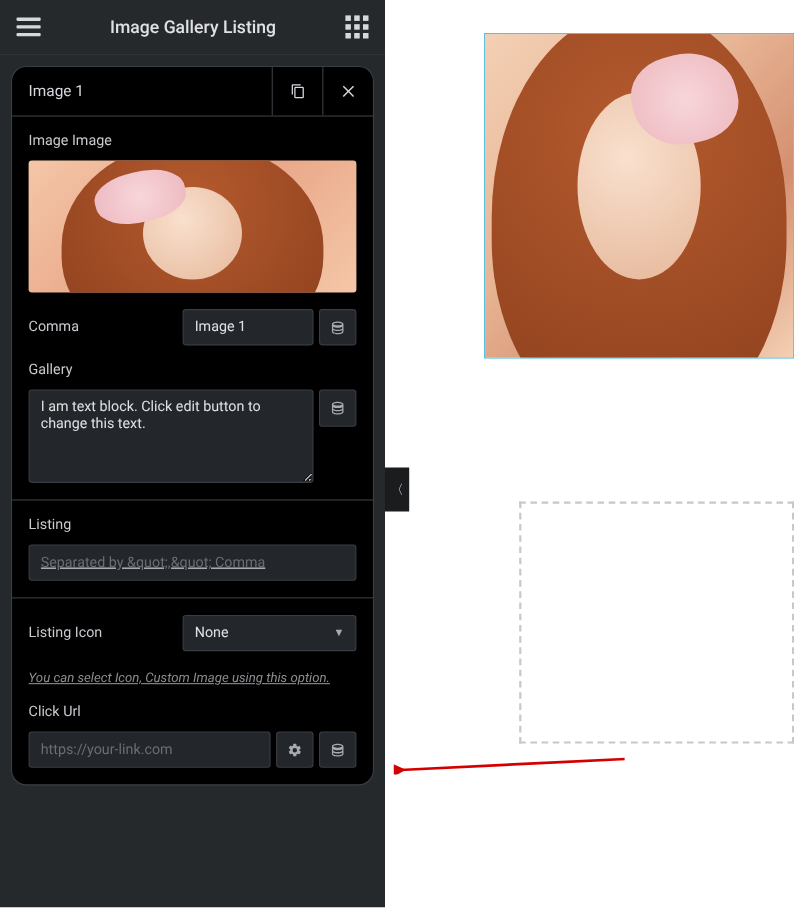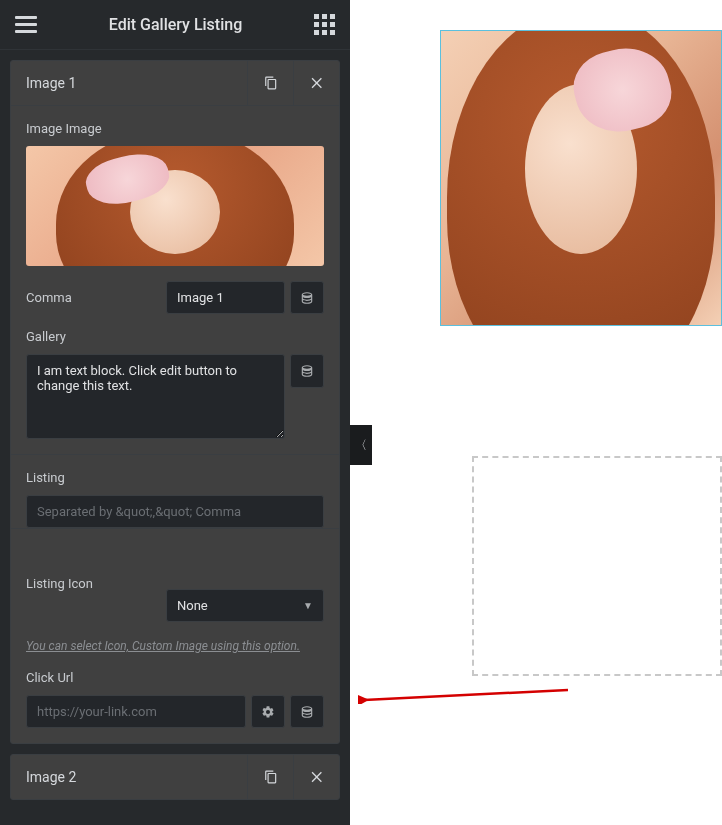--- a/index.html
+++ b/index.html
@@ -58,23 +58,23 @@
   .panel-body {
     flex: 1;
     overflow-y: auto;
     padding: 10px;
   }
   .panel-body::-webkit-scrollbar { width: 6px; }
   .panel-body::-webkit-scrollbar-track { background: #2f3337; }
   .panel-body::-webkit-scrollbar-thumb { background: #4a4e53; border-radius: 3px; }
   .section {
     border: 1px solid #3a3e42;
-    border-radius: 3px;
+    border-radius: 14px;
     margin-bottom: 10px;
-    background: #404040;
+    background: #000000;
   }
   .section-head {
     display: flex;
     align-items: center;
     border-bottom: 1px solid #3a3e42;
   }
   .section-head-title {
     flex: 1;
     padding: 12px 15px;
     font-size: 14px;
@@ -148,21 +148,20 @@
     align-items: center;
     justify-content: center;
     cursor: pointer;
     color: #a8abae;
   }
   .select-box {
     display: flex;
     justify-content: space-between;
     align-items: center;
     cursor: pointer;
-    margin-top: 45px;
   }
   .select-box .caret {
     font-size: 10px;
     color: #a8abae;
   }
   .help-text {
     font-style: italic;
     font-size: 12px;
     color: #8b8e92;
     margin: 8px 0 15px;
@@ -238,21 +237,21 @@
 <body>
 
 <div class="sidebar">
 
   <div class="header">
     <div class="hamburger">
       <div></div>
         <div></div>
         <div></div>
     </div>
-    <div class="header-title">Edit Gallery Listing</div>
+    <div class="header-title">Image Gallery Listing</div>
     <div class="apps-icon">
       <span></span>
         <span></span>
         <span></span>
       <span></span>
         <span></span>
         <span></span>
       <span></span>
         <span></span>
         <span></span>
@@ -303,21 +302,21 @@
           <div class="icon-btn" style="height:34px;align-self:flex-start">
             <svg class="ico" viewBox="0 0 24 24">
                 <path d="M12 2C7 2 3 3.79 3 6v12c0 2.21 4 4 9 4s9-1.79 9-4V6c0-2.21-4-4-9-4zm0 2c4.42 0 7 1.34 7 2s-2.58 2-7 2-7-1.34-7-2 2.58-2 7-2zm7 14c0 .66-2.58 2-7 2s-7-1.34-7-2v-2.47C6.67 16.44 9.33 17 12 17s5.33-.56 7-1.47V18zm0-5c0 .66-2.58 2-7 2s-7-1.34-7-2v-2.47C6.67 11.44 9.33 12 12 12s5.33-.56 7-1.47V13z"></path>
               </svg>
           </div>
         </div>
 
         <div style="border-top:1px solid #3a3e42;margin:0 -15px 15px"></div>
 
         <span class="field-label">Listing</span>
-        <input type="text" style="" placeholder="Separated by &amp;quot;,&amp;quot; Comma">
+        <input type="text" style="margin-bottom: 15px; text-decoration: underline;" placeholder="Separated by &amp;quot;,&amp;quot; Comma">
 
         <div style="border-top:1px solid #3a3e42;margin:0 -15px 15px"></div>
 
         <div class="row">
           <div class="row-label">Listing Icon</div>
           <div class="control-wrap">
             <div class="select-box">
               <span>None</span>
               <span class="caret">▼</span>
             </div>
@@ -336,35 +335,20 @@
           <div class="icon-btn">
             <svg class="ico" viewBox="0 0 24 24">
                 <path d="M12 2C7 2 3 3.79 3 6v12c0 2.21 4 4 9 4s9-1.79 9-4V6c0-2.21-4-4-9-4zm0 2c4.42 0 7 1.34 7 2s-2.58 2-7 2-7-1.34-7-2 2.58-2 7-2zm7 14c0 .66-2.58 2-7 2s-7-1.34-7-2v-2.47C6.67 16.44 9.33 17 12 17s5.33-.56 7-1.47V18zm0-5c0 .66-2.58 2-7 2s-7-1.34-7-2v-2.47C6.67 11.44 9.33 12 12 12s5.33-.56 7-1.47V13z"></path>
               </svg>
           </div>
         </div>
 
       </div>
     </div>
 
-    <div class="section">
-      <div class="section-head" style="border-bottom:none">
-        <div class="section-head-title">Image 2</div>
-        <div class="head-btn">
-          <svg class="ico" viewBox="0 0 24 24">
-              <path d="M16 1H4a2 2 0 0 0-2 2v14h2V3h12V1zm3 4H8a2 2 0 0 0-2 2v14a2 2 0 0 0 2 2h11a2 2 0 0 0 2-2V7a2 2 0 0 0-2-2zm0 16H8V7h11v14z"></path>
-            </svg>
-        </div>
-        <div class="head-btn">
-          <svg class="ico16" viewBox="0 0 24 24">
-              <path d="M18.3 5.71 12 12l6.3 6.29-1.42 1.42L10.59 13.4 4.3 19.71 2.88 18.29 9.17 12 2.88 5.71 4.3 4.29l6.29 6.3 6.29-6.3z" transform="translate(1 0)"></path>
-            </svg>
-        </div>
-      </div>
-    </div>
 
   </div>
 
   <div class="collapse-btn">
     <span>〈</span>
   </div>
 </div>
 
 <div class="preview-area">
   <div class="preview-main">

